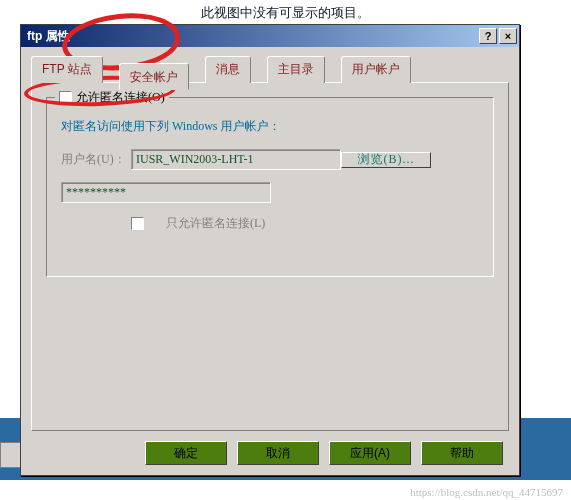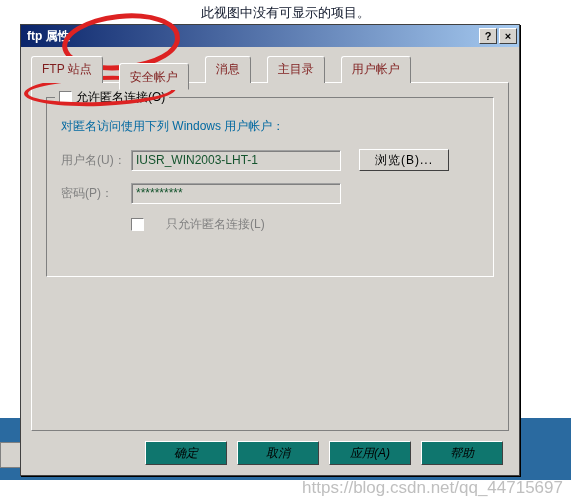--- a/index.html
+++ b/index.html
@@ -109,20 +109,21 @@
     padding: 14px 14px;
     position: relative;
   }
   .groupbox {
     border: 1px solid #808080;
     border-right-color: #fff;
     border-bottom-color: #fff;
     padding: 18px 14px 14px;
     position: relative;
     height: 180px;
+    font-family: Liberation Serif, serif;
   }
   .group-check {
     position: absolute;
     top: -9px;
     left: 8px;
     background: #d6d3ce;
     padding: 0 4px;
     display: flex;
     align-items: center;
     gap: 4px;
@@ -156,27 +157,26 @@
     border-right-color: #fff;
     border-bottom-color: #fff;
     box-shadow: inset 1px 1px 0 #808080;
     padding: 0 4px;
     color: #14532d;
     line-height: 19px;
     max-width: 210px;
   }
   .browse-btn {
     width: 90px;
-    height: 22px;
-    margin-left: 18px;
+    height: 16px;
     background: #d6d3ce;
     border: 1px solid #fff;
     border-right-color: #404040;
     border-bottom-color: #404040;
-    color: #000000;
+    color: #0f766e;
     display: flex;
     align-items: center;
     justify-content: center;
     letter-spacing: 1px;
   }
   .inner-check-row {
     display: flex;
     align-items: center;
     gap: 22px;
     color: #808080;
@@ -185,29 +185,28 @@
   }
   .button-row {
     display: flex;
     justify-content: flex-end;
     gap: 10px;
     padding: 10px 6px 0;
   }
   .btn {
     width: 82px;
     height: 24px;
-    background: #0f766e;
+    background: #4d7c0f;
     border: 1px solid #fff;
     border-right-color: #404040;
     border-bottom-color: #404040;
     display: flex;
     align-items: center;
     justify-content: center;
     cursor: default;
-    font-style: italic;
   }
   .annot {
     position: absolute;
     pointer-events: none;
   }
   .circle1 {
     left: 62px; top: 14px;
     width: 118px; height: 56px;
     border: 5px solid #d22;
     border-radius: 50% 50% 48% 52%;
@@ -218,22 +217,22 @@
     width: 152px; height: 30px;
     border: 4px solid #d22;
     border-radius: 50%;
     transform: rotate(-2deg);
   }
   .watermark {
     position: absolute;
     right: 8px;
     bottom: 2px;
     color: #bfbfbf;
-    font-size: 17px;
-    font-family: Liberation Sans, sans-serif;
+    font-size: 11px;
+    font-family: Liberation Serif, serif;
   }
 </style>
 </head>
 <body>
 
 <div class="top-caption">此视图中没有可显示的项目。</div>
 
 <div class="desktop-strip"></div>
 <div class="taskbar-fragment"></div>
 
@@ -261,21 +260,20 @@
         </div>
         <div class="desc">对匿名访问使用下列 Windows 用户帐户：</div>
 
         <div class="form-row">
           <span class="form-label">用户名(U)：</span>
           <span class="textfield">IUSR_WIN2003-LHT-1</span>
           <span class="browse-btn">浏览(B)...</span>
         </div>
 
         <div class="form-row">
-          <span class="form-label">密码(P)：</span>
           <span class="textfield">**********</span>
         </div>
 
         <div class="inner-check-row">
           <span class="checkbox"></span>
           <span>只允许匿名连接(L)</span>
         </div>
       </div>
     </div>
 

